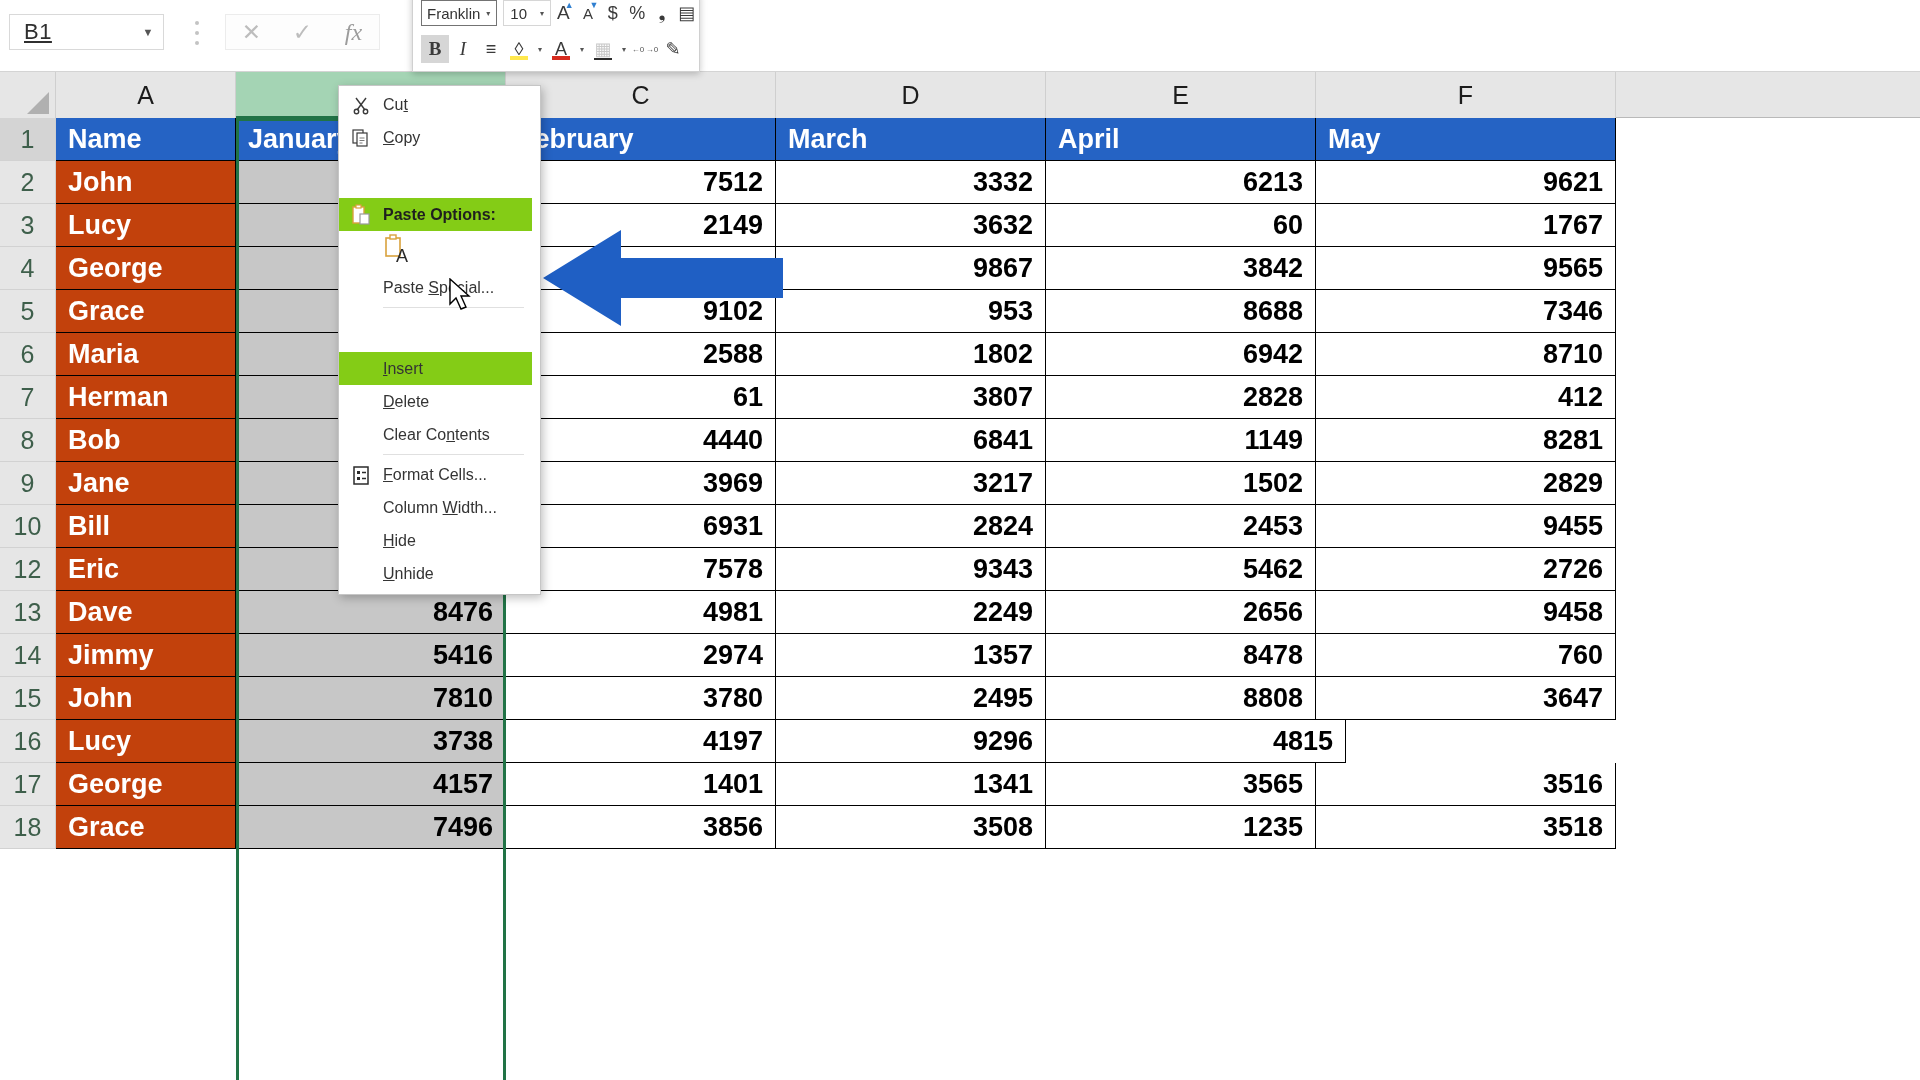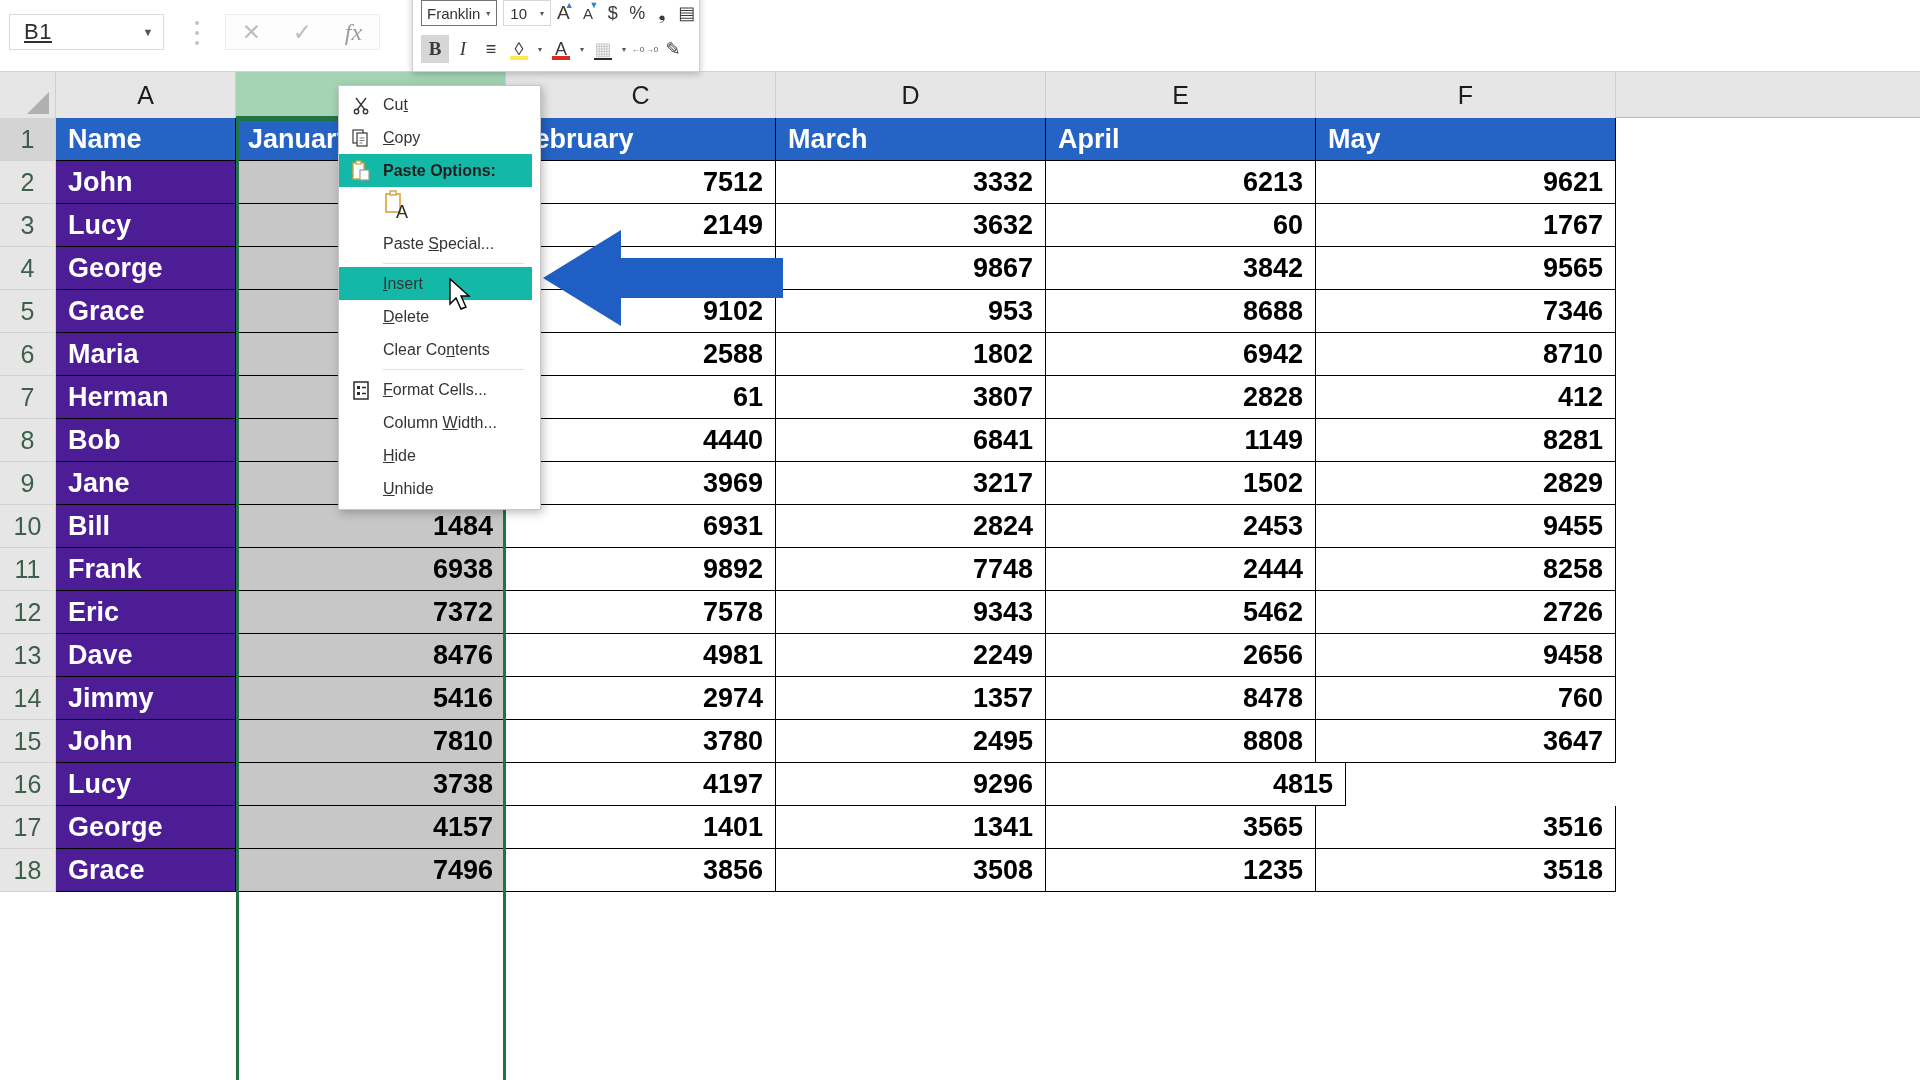--- a/index.html
+++ b/index.html
@@ -115,21 +115,21 @@
   .rowhdr { width:56px; display:flex; align-items:center; justify-content:center;
             font-size:25px; color:#3e5f4b; background:#e6e6e6;
             border-right:1px solid #cfcfcf; border-bottom:1px solid #d2d2d2; }
   .rowhdr.sel { background:#d4d4d4; }
 
   .cell { display:flex; align-items:center; height:43px;
           font-size:27px; font-weight:bold; color:#000;
           border-right:1px solid #000; border-bottom:1px solid #000;
           padding: 0 12px; background:#ffffff; overflow:hidden; white-space:nowrap; }
   .cell.num { justify-content:flex-end; }
-  .cell.name { background:#4c1d95; color:#fff; justify-content:flex-start;text-align:right; }
+  .cell.name { background:#c2410c; color:#fff; justify-content:flex-start;text-align:right; }
   .cell.hdr  { background:#2563c4; color:#fff; justify-content:flex-start; }
   .cell.bcol { background:#c7c7c7; }
   .cell.bcol-hdr { background:#2563c4; color:#fff; }
 
   
   .w-a { width:180px; } .w-b { width:270px; } .w-c { width:270px; }
   .w-d { width:270px; } .w-e { width:270px; } .w-f { width:300px; }
 
   
   .selbox {
@@ -141,21 +141,21 @@
                 background:#217346; z-index:6; }
 
   
   .ctx {
     position:absolute; left:338px; top:85px; width:203px;
     background:#ffffff; border:1px solid #c6c6c6;
     box-shadow: 2px 3px 9px rgba(0,0,0,.25);
     z-index: 50; padding: 2px 8px 4px 0;
   }
   .ctx-item { height:33px; display:flex; align-items:center; position:relative; }
-  .ctx-item.hl { background:#14b8a6; }
+  .ctx-item.hl { background:#84cc16;margin-top:44px; }
   .ctx-ico { width:44px; height:33px; display:flex; align-items:center; justify-content:center; }
   .ctx-lbl { font-size:16px; color:#343434; white-space:nowrap; }
   .ctx-lbl.bold { font-weight:bold; color:#1f1f1f; }
   .ctx-lbl u { text-decoration: underline; }
   .ctx-sep { height:1px; background:#e0e0e0; margin:3px 8px 3px 44px; }
   .ctx-paste-row { height:40px; display:flex; align-items:center; padding-left:44px; }
 
   
   .arrow { position:absolute; left:543px; top:228px; width:240px; height:100px; z-index:40; }
 
@@ -329,29 +329,20 @@
           <div class="cell w-f num">2829</div>
         </div>
         <div class="row">
           <div class="rowhdr">10</div>
           <div class="cell w-a name">Bill</div>
           <div class="cell w-b num bcol">1484</div>
           <div class="cell w-c num">6931</div>
           <div class="cell w-d num">2824</div>
           <div class="cell w-e num">2453</div>
           <div class="cell w-f num">9455</div>
-        </div>
-        <div class="row">
-          <div class="rowhdr">11</div>
-          <div class="cell w-a name">Frank</div>
-          <div class="cell w-b num bcol">6938</div>
-          <div class="cell w-c num">9892</div>
-          <div class="cell w-d num">7748</div>
-          <div class="cell w-e num">2444</div>
-          <div class="cell w-f num">8258</div>
         </div>
         <div class="row">
           <div class="rowhdr">12</div>
           <div class="cell w-a name">Eric</div>
           <div class="cell w-b num bcol">7372</div>
           <div class="cell w-c num">7578</div>
           <div class="cell w-d num">9343</div>
           <div class="cell w-e num">5462</div>
           <div class="cell w-f num">2726</div>
         </div>

